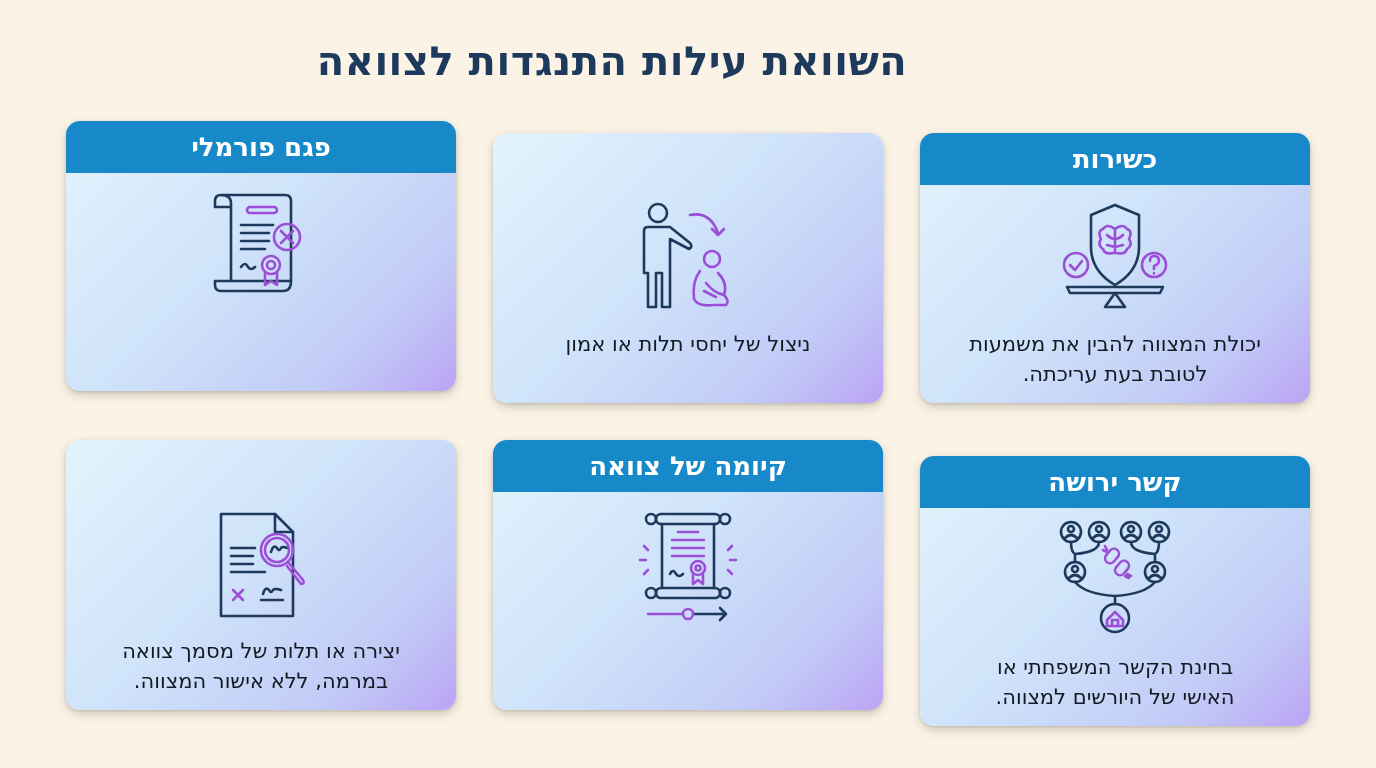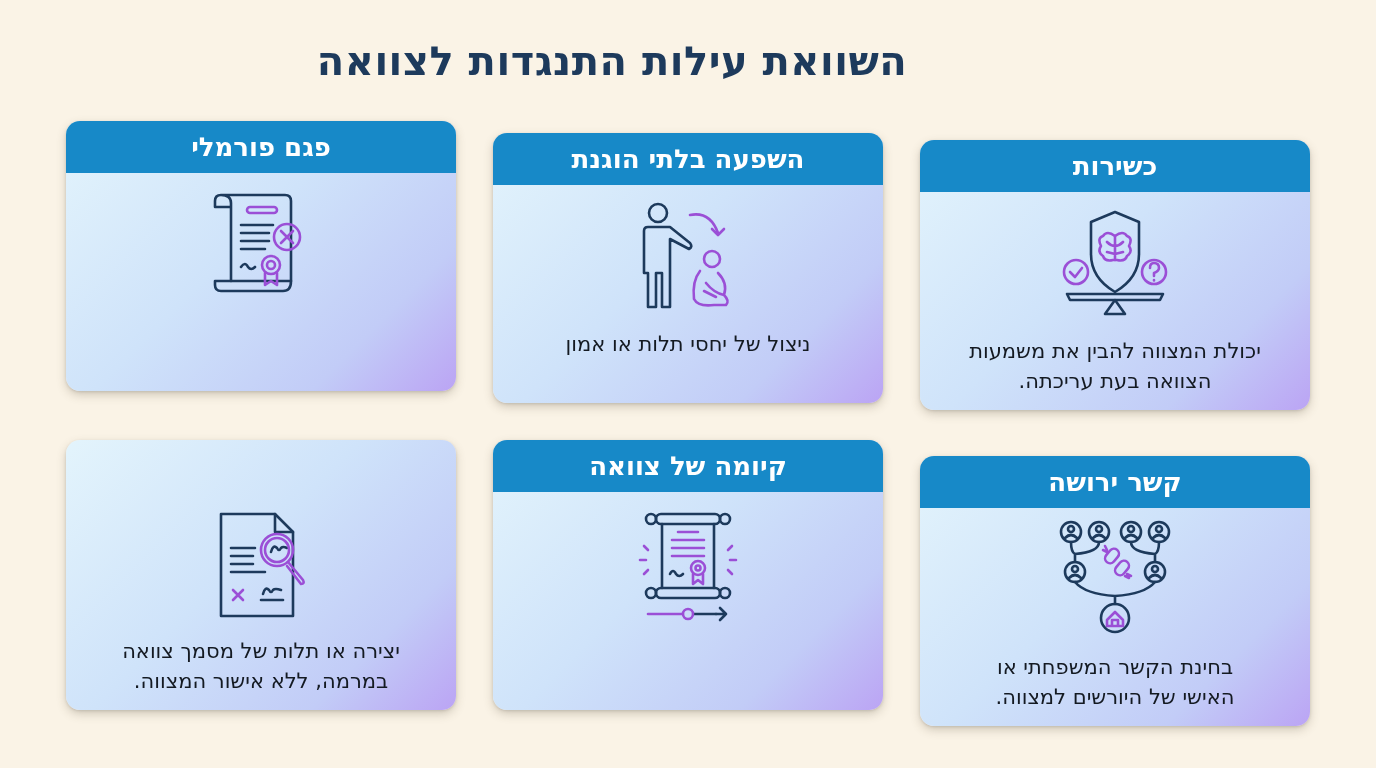--- a/index.html
+++ b/index.html
@@ -35,43 +35,42 @@
     position:absolute; left:10px; right:10px; top:196px;
     text-align:center; direction:rtl;
     font-size:21px; line-height:30px; color:#141a22;
   }
 </style>
 </head>
 <body>
 
 <div class="title">השוואת עילות התנגדות לצוואה</div>
 
-<div class="card" style="left:920px; top:140px;">
+<div class="card" style="left:920px; top:133px;">
   <div class="card-header">כשירות</div>
   <div class="card-icon">
     <svg viewBox="0 0 140 120" fill="none" stroke-width="2.6" stroke-linecap="round" stroke-linejoin="round">
       <path d="M70 8 L94 18 L94 50 Q94 74 70 88 Q46 74 46 50 L46 18 Z" stroke="#1d3a5c"></path>
       <path d="M70 32 Q62 26 58 32 Q52 34 56 42 Q52 48 58 52 Q60 58 68 56 L70 56 L72 56 Q80 58 82 52 Q88 48 84 42 Q88 34 82 32 Q78 26 70 32 Z" stroke="#9b4fd6"></path>
       <path d="M70 32 L70 56 M62 38 Q66 42 70 42 M78 38 Q74 42 70 42 M62 48 L70 50 L78 48" stroke="#9b4fd6"></path>
       <circle cx="31" cy="68" r="12" stroke="#9b4fd6"></circle>
       <path d="M25 68 L30 73 L37 64" stroke="#9b4fd6"></path>
       <circle cx="109" cy="68" r="12" stroke="#9b4fd6"></circle>
       <path d="M105 64 Q105 59 109 59 Q114 59 114 64 Q114 67 109 69 L109 72 M109 76 L109 76.5" stroke="#9b4fd6"></path>
       <path d="M22 90 L118 90 L115 96 L25 96 Z" stroke="#1d3a5c"></path>
       <path d="M70 96 L80 110 L60 110 Z" stroke="#1d3a5c"></path>
     </svg>
   </div>
   <div class="card-desc">
     <div>יכולת המצווה להבין את משמעות</div>
-    <div>הצוואה בעת עריכתה.</div>
+    <div>לטובת בעת עריכתה.</div>
   </div>
 </div>
 
 <div class="card" style="left:493px; top:133px;">
-  <div class="card-header">השפעה בלתי הוגנת</div>
   <div class="card-icon">
     <svg viewBox="0 0 140 120" fill="none" stroke-width="2.6" stroke-linecap="round" stroke-linejoin="round">
       <circle cx="40" cy="16" r="9" stroke="#1d3a5c"></circle>
       <path d="M26 34 Q26 30 30 30 L52 30 L72 46 Q75 50 71 52 L52 42 L52 110 L44 110 L44 76 L38 76 L38 110 L30 110 L30 76 L26 76 Z" stroke="#1d3a5c"></path>
       <path d="M72 18 Q92 14 100 36" stroke="#9b4fd6"></path>
       <path d="M94 32 L100 38 L106 32" stroke="#9b4fd6"></path>
       <circle cx="94" cy="62" r="8" stroke="#9b4fd6"></circle>
       <path d="M82 74 Q74 84 76 102 Q80 110 96 108 L108 108 Q112 104 106 98 Q110 86 100 76 M88 86 Q96 96 106 98 M86 94 L98 100" stroke="#9b4fd6"></path>
     </svg>
   </div>

